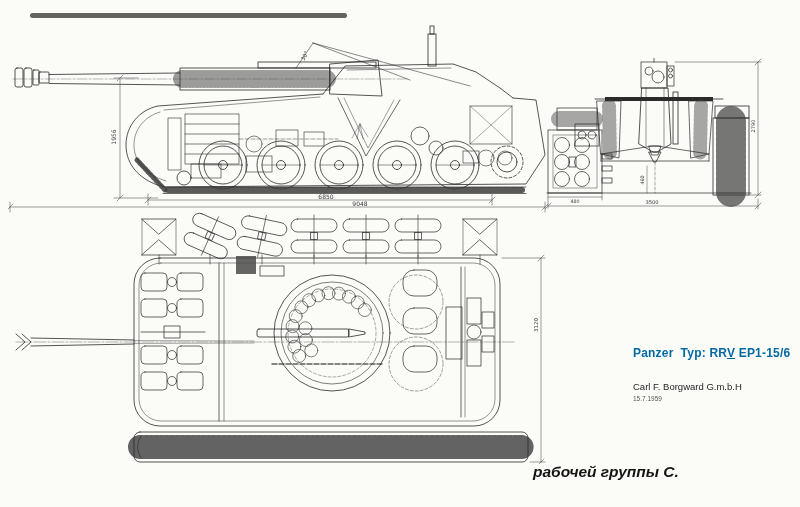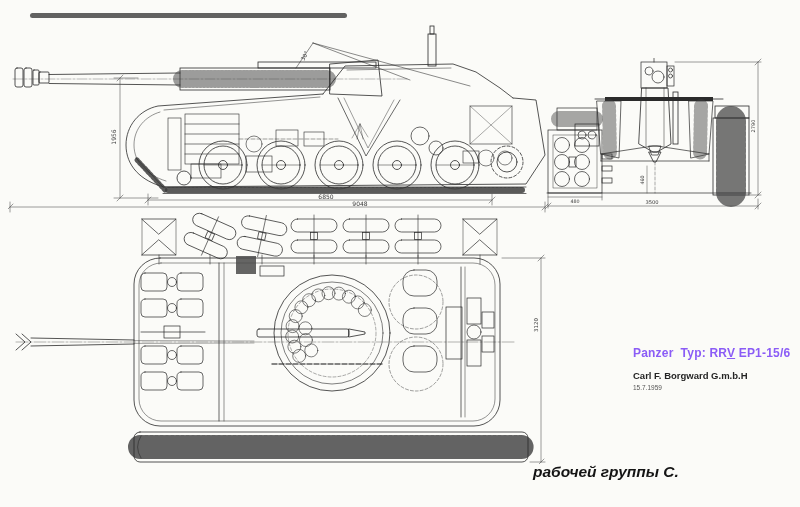--- a/index.html
+++ b/index.html
@@ -12,24 +12,24 @@
   svg text{font-family:"DejaVu Sans",sans-serif;fill:#3a3a3a;stroke:none;}
   .scan-strip{
     position:absolute;left:30px;top:13px;width:317px;height:5px;
     background:#474747;border-radius:3px;opacity:.85;
   }
   .title-block{
     position:absolute;left:633px;top:346px;width:165px;color:#1c1c1c;
   }
   .tb-model{
     font-size:12px;font-weight:600;letter-spacing:.2px;white-space:pre;
-    color:#8b5cf6;
+    color:#0369a1;
   }
   .tb-model .uv{text-decoration:underline;}
-  .tb-company{font-size:9.5px;font-weight:700;margin-top:10px;color:#252525;}
+  .tb-company{font-size:9.5px;font-weight:400;margin-top:21px;color:#252525;}
   .tb-date{font-size:6.5px;margin-top:3px;color:#555;}
   .caption{
     position:absolute;left:533px;top:462px;width:262px;
     font-size:15.5px;font-weight:700;font-style:italic;line-height:1.28;
     color:#141414;
   }
 </style>
 </head>
 <body>
 

